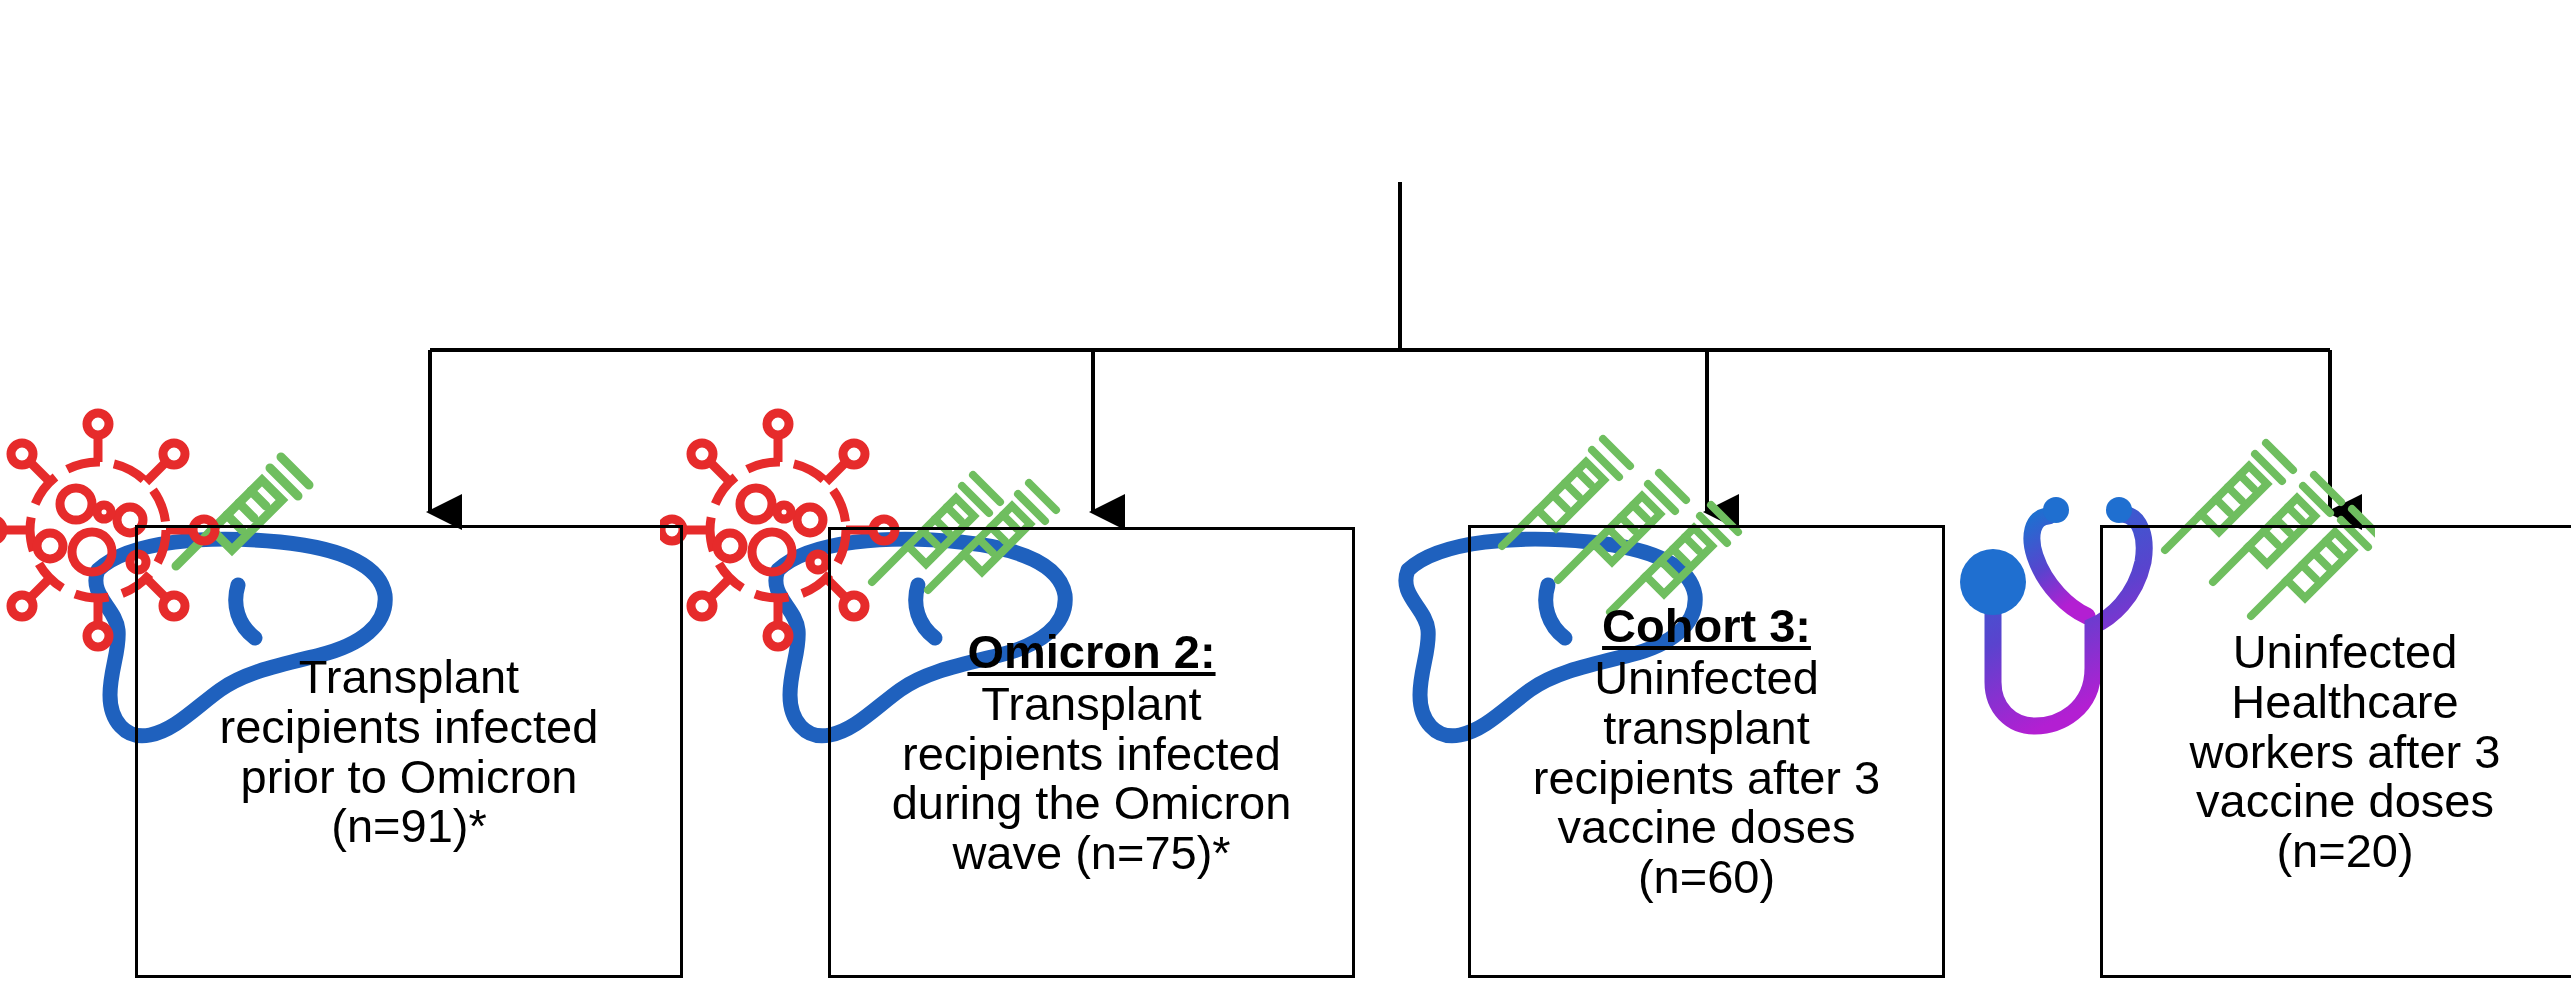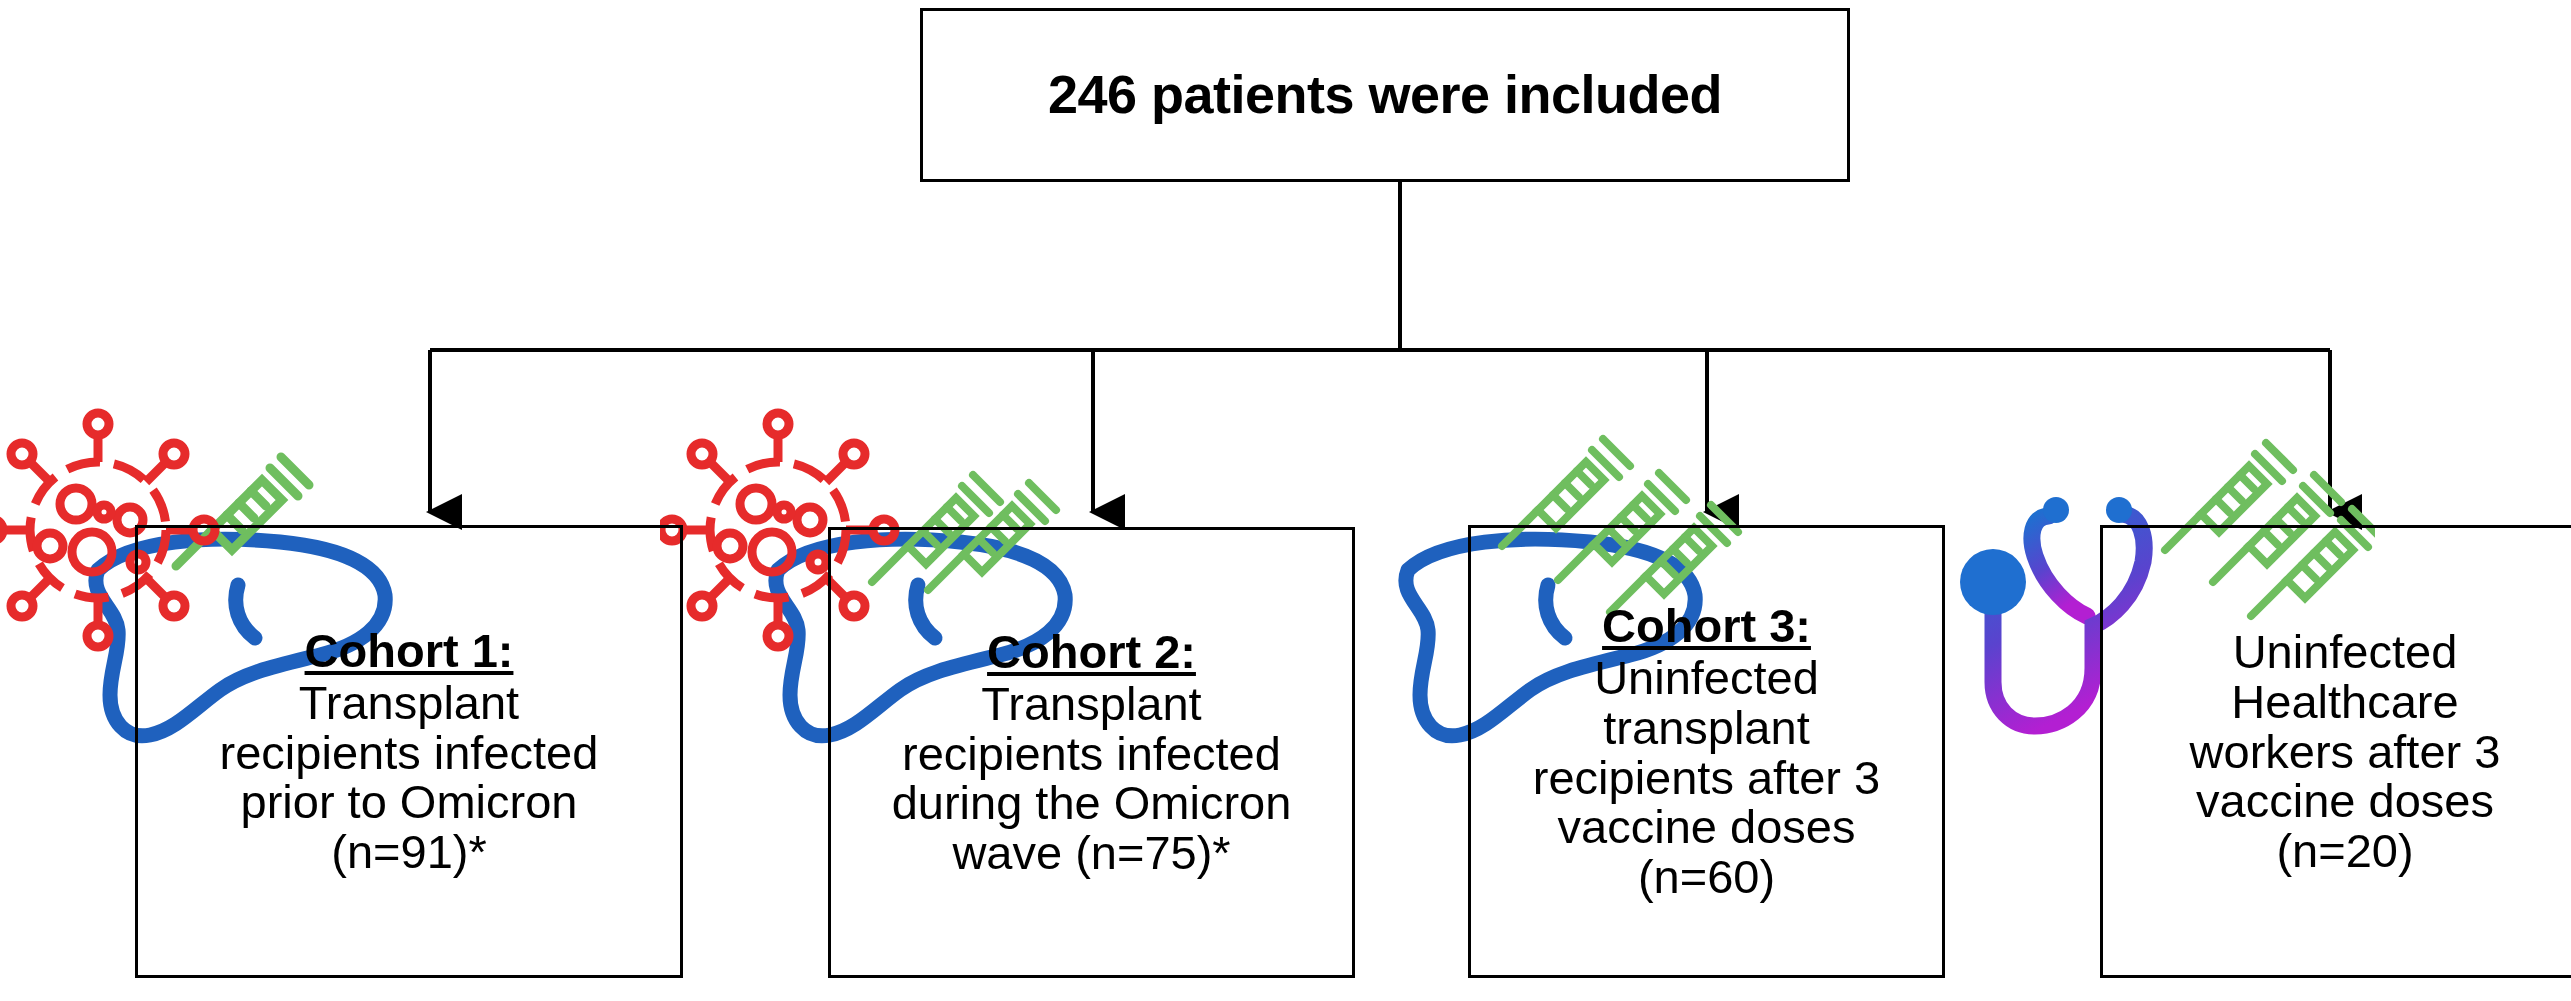--- a/index.html
+++ b/index.html
@@ -102,23 +102,20 @@
     <line x1="1400" y1="182" x2="1400" y2="350" stroke="#000000" stroke-width="4"></line>
 
     <line x1="430" y1="350" x2="2330" y2="350" stroke="#000000" stroke-width="4"></line>
 
     <line x1="430" y1="350" x2="430" y2="512" stroke="#000000" stroke-width="4" marker-end="url(#arrowhead)"></line>
     <line x1="1093" y1="350" x2="1093" y2="512" stroke="#000000" stroke-width="4" marker-end="url(#arrowhead)"></line>
     <line x1="1707" y1="350" x2="1707" y2="512" stroke="#000000" stroke-width="4" marker-end="url(#arrowhead)"></line>
     <line x1="2330" y1="350" x2="2330" y2="512" stroke="#000000" stroke-width="4" marker-end="url(#arrowhead)"></line>
   </svg>
 
-  <div class="node-box" id="root-box">
-    <div id="root-label">246 patients were included</div>
-  </div>
 
   <svg class="icon-layer" id="icons-c1" viewBox="0 0 420 400" xmlns="http://www.w3.org/2000/svg">
 
     <g fill="none" stroke="#1F61BE" stroke-width="15" stroke-linecap="round" stroke-linejoin="round">
       <path d="M 118 170 C 150 140 230 135 300 142 C 360 148 400 165 405 195 C 408 225 380 245 340 255 C 300 265 265 272 240 290 C 215 308 195 330 170 335 C 145 340 130 320 130 295 C 130 270 140 250 138 230 C 136 208 108 195 118 170 Z"></path>
       <path d="M 258 185 C 252 205 258 225 275 238"></path>
     </g>
 
     <g stroke="#6FBE5F" stroke-width="9" fill="none" stroke-linecap="round">
       <line x1="196" y1="166" x2="232" y2="130"></line>
@@ -284,31 +281,30 @@
       <line x1="367" y1="145" x2="381" y2="159"></line>
       <line x1="379" y1="133" x2="393" y2="147"></line>
       <line x1="391" y1="121" x2="405" y2="135"></line>
       <line x1="406" y1="100" x2="433" y2="127"></line>
       <line x1="417" y1="89" x2="444" y2="116"></line>
     </g>
   </svg>
 
   <div class="node-box cohort-box" id="box-c1">
     <div class="cohort-inner">
-      <span class="cohort-title">Cohort 1:</span>
       <span class="cohort-body">Transplant
 recipients infected
 prior to Omicron
 (n=91)*</span>
     </div>
   </div>
 
   <div class="node-box cohort-box" id="box-c2">
     <div class="cohort-inner">
-      <span class="cohort-title">Cohort 2:</span>
+      <span class="cohort-title">Omicron 2:</span>
       <span class="cohort-body">Transplant
 recipients infected
 during the Omicron
 wave (n=75)*</span>
     </div>
   </div>
 
   <div class="node-box cohort-box" id="box-c3">
     <div class="cohort-inner">
       <span class="cohort-title">Cohort 3:</span>

